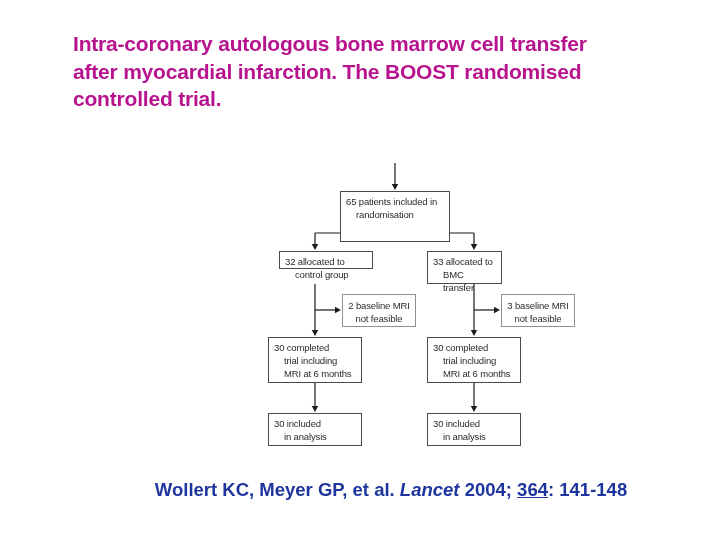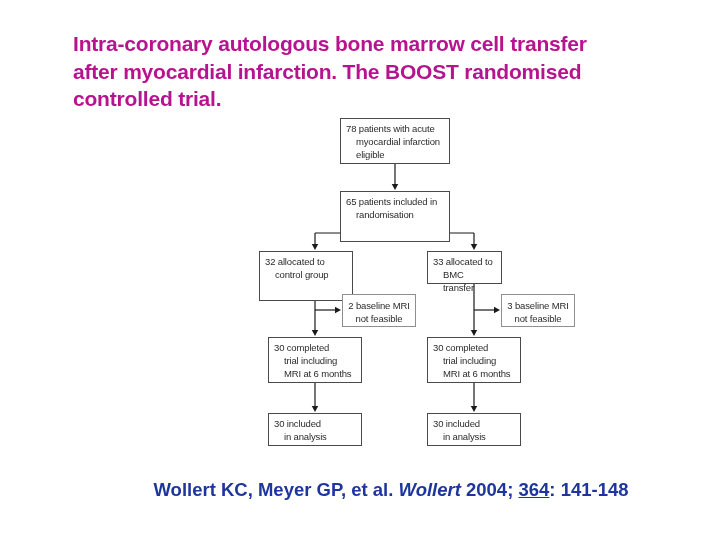--- a/index.html
+++ b/index.html
@@ -58,28 +58,25 @@
         <path d="M443,233 V244" marker-end="url(#ah)"></path>
         <path d="M284,284 V330" marker-end="url(#ah)"></path>
         <path d="M284,310 H304" marker-end="url(#ah)"></path>
         <path d="M443,284 V330" marker-end="url(#ah)"></path>
         <path d="M443,310 H463" marker-end="url(#ah)"></path>
         <path d="M284,383 V406" marker-end="url(#ah)"></path>
         <path d="M443,383 V406" marker-end="url(#ah)"></path>
       </g>
     </svg>
 
-    <div class="fc-box" style="left:309px;top:118px;width:110px;height:46px">78 patients with acute
-myocardial infarction
-eligible</div>
 
     <div class="fc-box" style="left:309px;top:191px;width:110px;height:51px">65 patients included in
 randomisation</div>
 
-    <div class="fc-box" style="left:228px;top:251px;width:94px;height:50px">32 allocated to
+    <div class="fc-box" style="left:248px;top:251px;width:94px;height:18px">32 allocated to
 control group</div>
 
     <div class="fc-box" style="left:396px;top:251px;width:75px;height:33px">33 allocated to
 BMC transfer</div>
 
     <div class="fc-box side" style="left:311px;top:294px;width:74px;height:33px">2 baseline MRI
 not feasible</div>
 
     <div class="fc-box side" style="left:470px;top:294px;width:74px;height:33px">3 baseline MRI
 not feasible</div>
@@ -93,15 +90,15 @@
 MRI at 6 months</div>
 
     <div class="fc-box" style="left:237px;top:413px;width:94px;height:33px">30 included
 in analysis</div>
 
     <div class="fc-box" style="left:396px;top:413px;width:94px;height:33px">30 included
 in analysis</div>
 
   </div>
 
-  <div class="citation"><span>Wollert KC, Meyer GP, et al. </span><span class="it">Wollert</span><span> 2004; </span><span class="ul">364</span><span>: 141-148</span></div>
+  <div class="citation"><span>Wollert KC, Meyer GP, et al. </span><span class="it">Lancet</span><span> 2004; </span><span class="ul">364</span><span>: 141-148</span></div>
 
 </div>
 
 </body></html>

